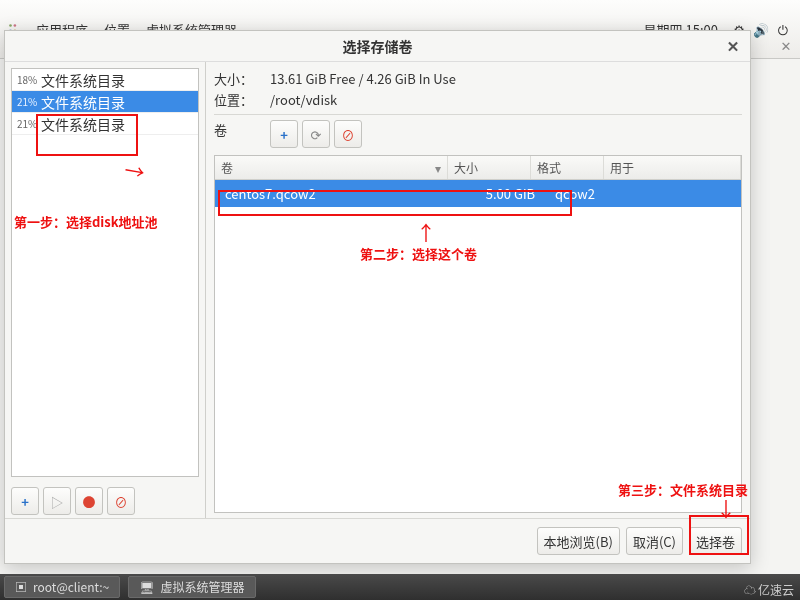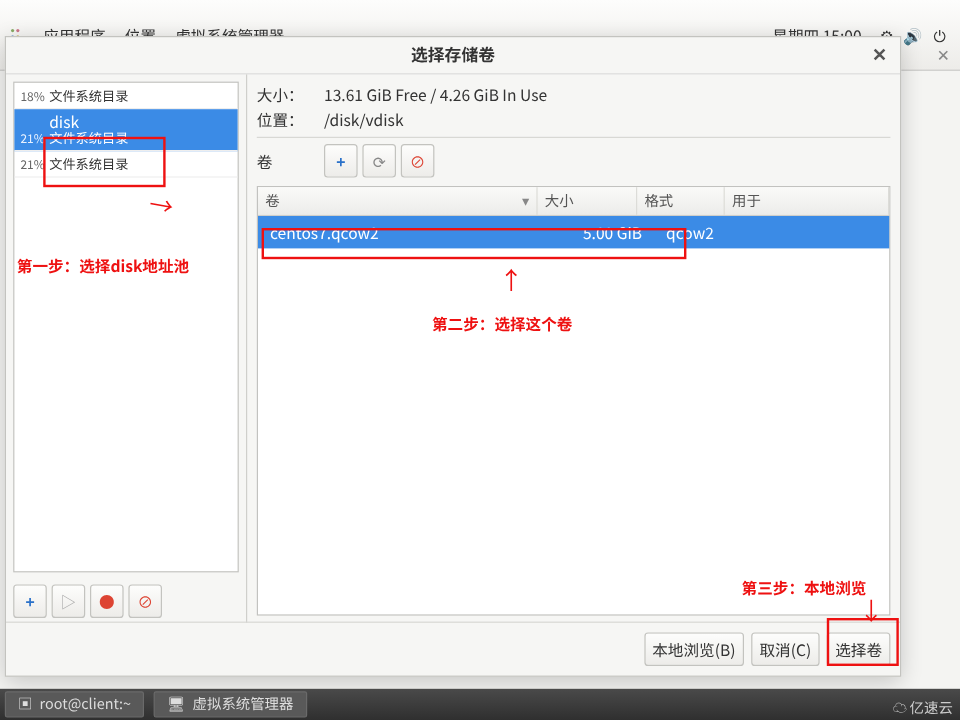--- a/index.html
+++ b/index.html
@@ -12,28 +12,28 @@
   .dialog{position:absolute;left:4px;top:30px;width:745px;height:532px;background:#f6f6f4;border:1px solid #c3c3bf;box-shadow:0 4px 18px rgba(0,0,0,.2)}
   .titlebar{height:30px;border-bottom:1px solid #ddd;display:flex;align-items:center;justify-content:center;position:relative;font-weight:bold;font-size:14px;color:#333}
   .titlebar .close{position:absolute;right:8px;top:6px;width:18px;height:18px;text-align:center;line-height:18px;font-size:15px;color:#555}
   .body{position:absolute;top:31px;left:0;right:0;bottom:44px;display:flex}
   .side{width:200px;border-right:1px solid #cfcfcb;display:flex;flex-direction:column}
   .pool-list{flex:1;background:#fff;margin:6px;border:1px solid #c2c2bf}
   .pool{display:flex;align-items:flex-end;padding:3px 5px;border-bottom:1px solid #eee}
   .pool .pct{font-size:10px;color:#666;width:22px}
   .pool .names{flex:1;padding-left:2px}
   .pool .names .pname{font-size:13px;line-height:15px}
-  .pool .names .psub{font-size:11px;line-height:13px}
+  .pool .names .psub{font-size:14px;line-height:13px}
   .pool.selected{background:#3b8be6;color:#fff}
   .pool.selected .pct{color:#e9f2ff}
   .side-toolbar{display:flex;gap:4px;padding:4px 6px}
   .btn{height:26px;min-width:26px;background:linear-gradient(#fdfdfc,#edece9);border:1px solid #c3c3bf;border-radius:3px;display:flex;align-items:center;justify-content:center;padding:0 6px;font-size:13px}
   .btn.icon-only{width:26px;padding:0}
   .main{flex:1;padding:6px 8px;display:flex;flex-direction:column}
-  .info-row{display:flex;align-items:center;font-size:13px;margin:1px 0}
+  .info-row{display:flex;font-size:13px;margin:1px 0}
   .info-row .lbl{width:56px;color:#333}
   .info-row .val{flex:1}
   .sep{border-top:1px solid #d8d8d4;margin:4px 0}
   .vol-toolbar{display:flex;gap:4px}
   .vol-table{flex:1;background:#fff;border:1px solid #c2c2bf;margin-top:6px;display:flex;flex-direction:column}
   .vol-head{display:flex;background:linear-gradient(#fafaf8,#ececea);border-bottom:1px solid #cfcfcb;font-size:12px;color:#555}
   .vol-head div{padding:3px 6px;border-right:1px solid #dcdcd8}
   .col-name{width:220px}.col-size{width:70px}.col-fmt{width:60px}.col-used{flex:1;border-right:none}
   .vol-row{display:flex;font-size:13px;color:#fff;background:#3b8be6}
   .vol-row div{padding:4px 10px}
@@ -82,21 +82,20 @@
       <div class="pool-list">
         <div class="pool">
           <span class="pct">18%</span>
           <div class="names">
               <div class="psub">文件系统目录</div>
             </div>
         </div>
         <div class="pool selected">
           <span class="pct">21%</span>
           <div class="names">
-              <div class="pname">disk</div>
               <div class="psub">文件系统目录</div>
             </div>
         </div>
         <div class="pool">
           <span class="pct">21%</span>
           <div class="names">
               <div class="psub">文件系统目录</div>
             </div>
         </div>
       </div>
@@ -115,21 +114,21 @@
           </div>
       </div>
     </div>
     <div class="main">
       <div class="info-row">
           <span class="lbl">大小：</span>
           <span class="val">13.61 GiB Free / 4.26 GiB In Use</span>
         </div>
       <div class="info-row">
           <span class="lbl">位置：</span>
-          <span class="val">/disk/vdisk</span>
+          <span class="val">/root/vdisk</span>
         </div>
       <div class="sep"></div>
       <div class="info-row">
         <span class="lbl">卷</span>
         <div class="vol-toolbar">
           <div class="btn icon-only">
               <span style="color:#2a71c9;font-weight:bold">+</span>
             </div>
           <div class="btn icon-only">
               <span style="color:#888">⟳</span>
@@ -162,24 +161,24 @@
     <div class="btn">选择卷</div>
   </div>
 </div>
 
 <div class="redbox" style="left:36px;top:114px;width:98px;height:38px"></div>
 <span class="arrow" style="left:124px;top:156px;transform:rotate(-35deg)">↘</span>
 <span class="annot" style="left:14px;top:212px">第一步：选择disk地址池</span>
 
 <div class="redbox" style="left:218px;top:190px;width:350px;height:22px"></div>
 <span class="arrow" style="left:416px;top:218px">↑</span>
-<span class="annot" style="left:360px;top:260px">第二步：选择这个卷</span>
+<span class="annot" style="left:360px;top:244px">第二步：选择这个卷</span>
 
 <div class="redbox" style="left:689px;top:515px;width:56px;height:36px"></div>
-<span class="annot" style="left:618px;top:480px">第三步：本地浏览</span>
+<span class="annot" style="left:618px;top:480px">第三步：文件系统目录</span>
 <span class="arrow" style="left:716px;top:494px">↓</span>
 
 <div class="taskbar">
   <div class="task">
     <span>▣</span>
     <span>root@client:~</span>
   </div>
   <div class="task">
     <span>🖥</span>
     <span>虚拟系统管理器</span>

